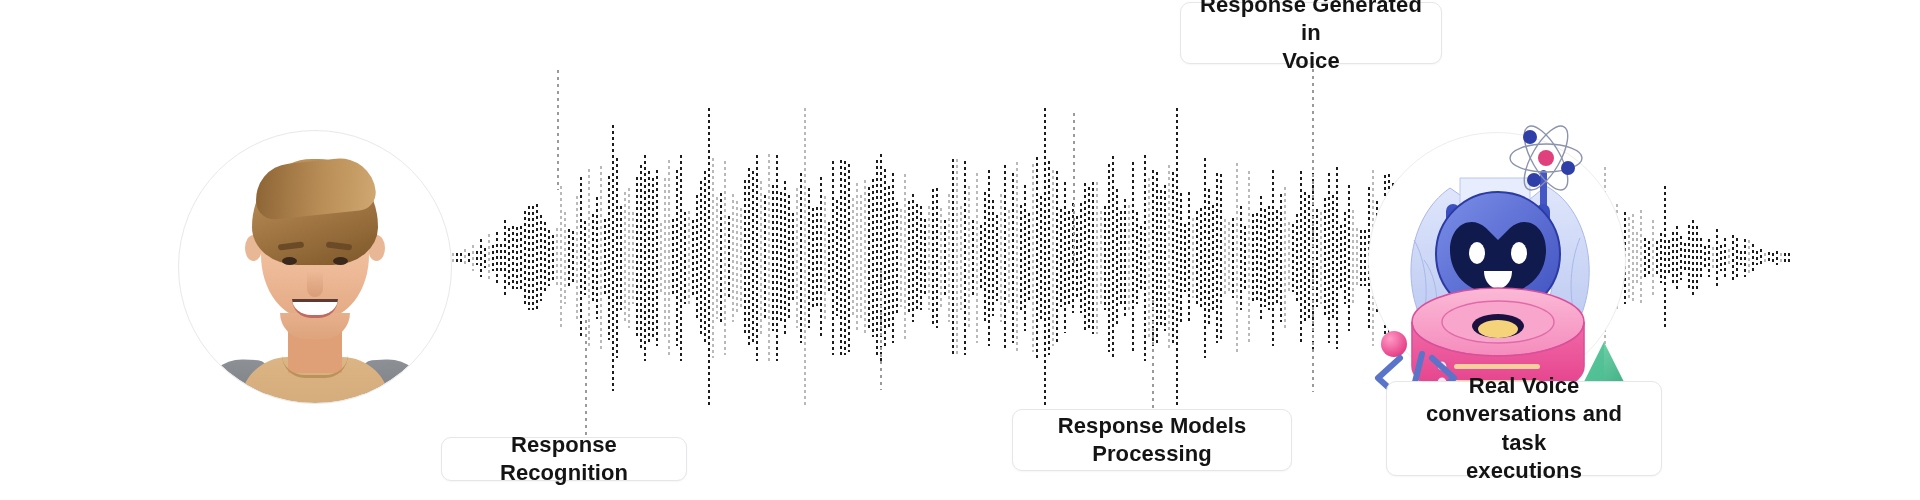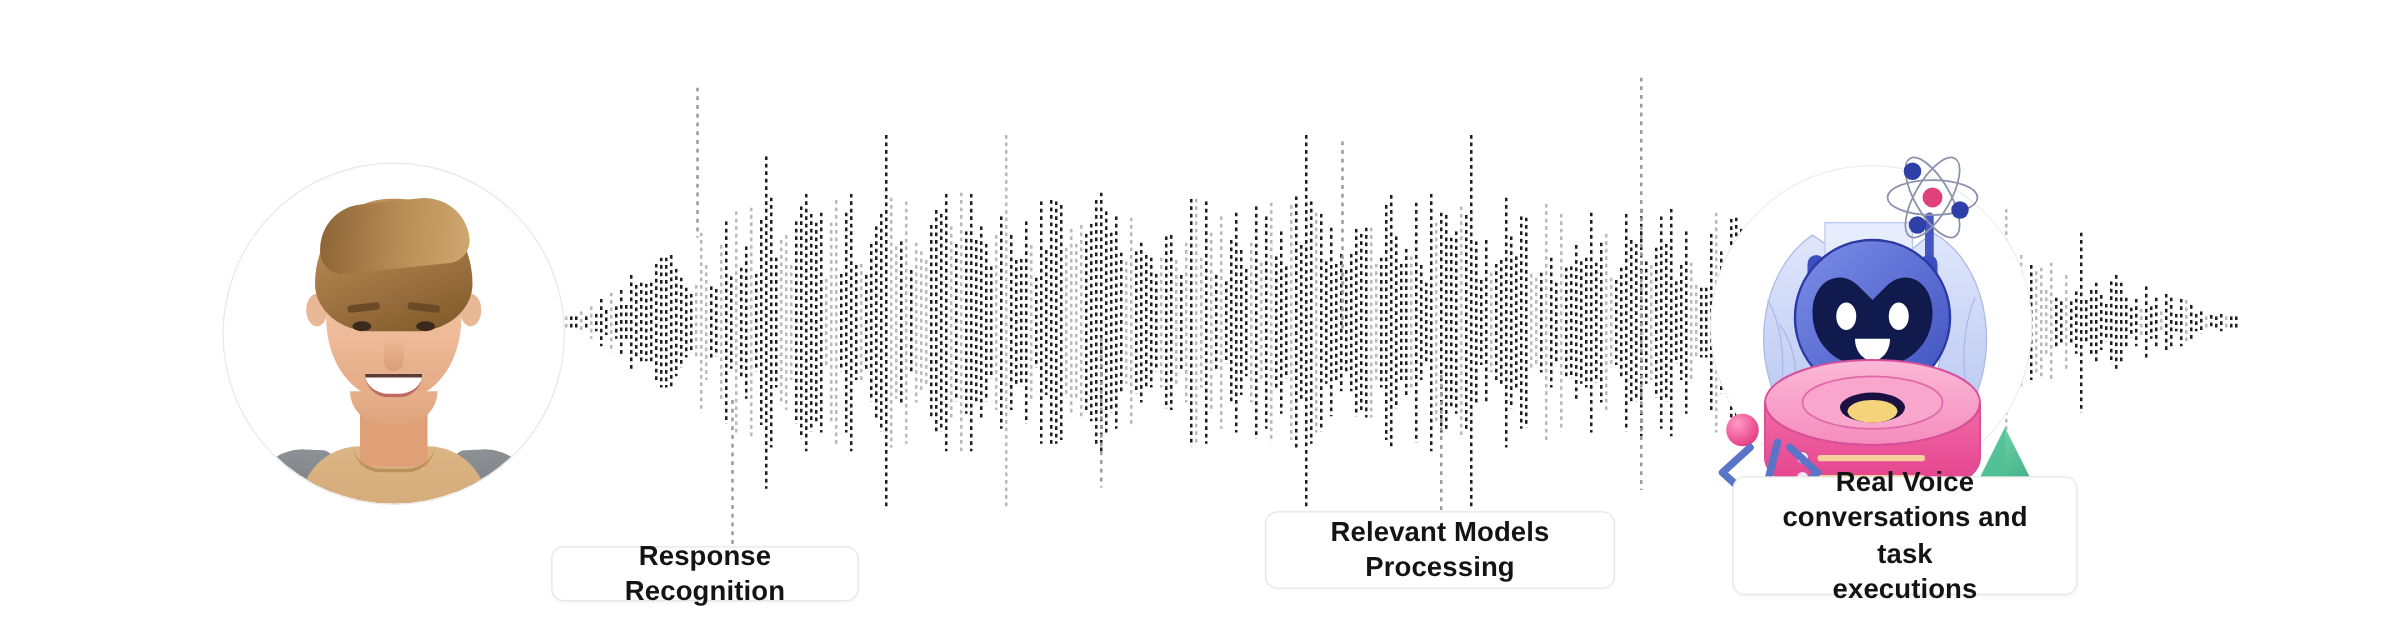--- a/index.html
+++ b/index.html
@@ -599,24 +599,26 @@
 
   <div class="conn" style="left:557px;top:70px;height:120px;"></div>
   <div class="conn" style="left:1073px;top:113px;height:150px;"></div>
   <div class="conn" style="left:1312px;top:62px;height:330px;"></div>
   <div class="conn" style="left:585px;top:320px;height:118px;"></div>
   <div class="conn" style="left:880px;top:270px;height:120px;"></div>
   <div class="conn" style="left:1152px;top:300px;height:112px;"></div>
 
 
 
+  <div class="chip" style="left:1180px;top:2px;width:262px;height:62px;">Response Generated in
+Voice</div>
 
   <div class="chip" style="left:441px;top:437px;width:246px;height:44px;">Response Recognition</div>
 
 
-  <div class="chip" style="left:1012px;top:409px;width:280px;height:62px;">Relevant Models
+  <div class="chip" style="left:1012px;top:409px;width:280px;height:62px;">Response Models
 Processing</div>
 
   <div class="chip" style="left:1386px;top:381px;width:276px;height:95px;">Real Voice
 conversations and task
 executions</div>
 
 </div>
 
 </body></html>

